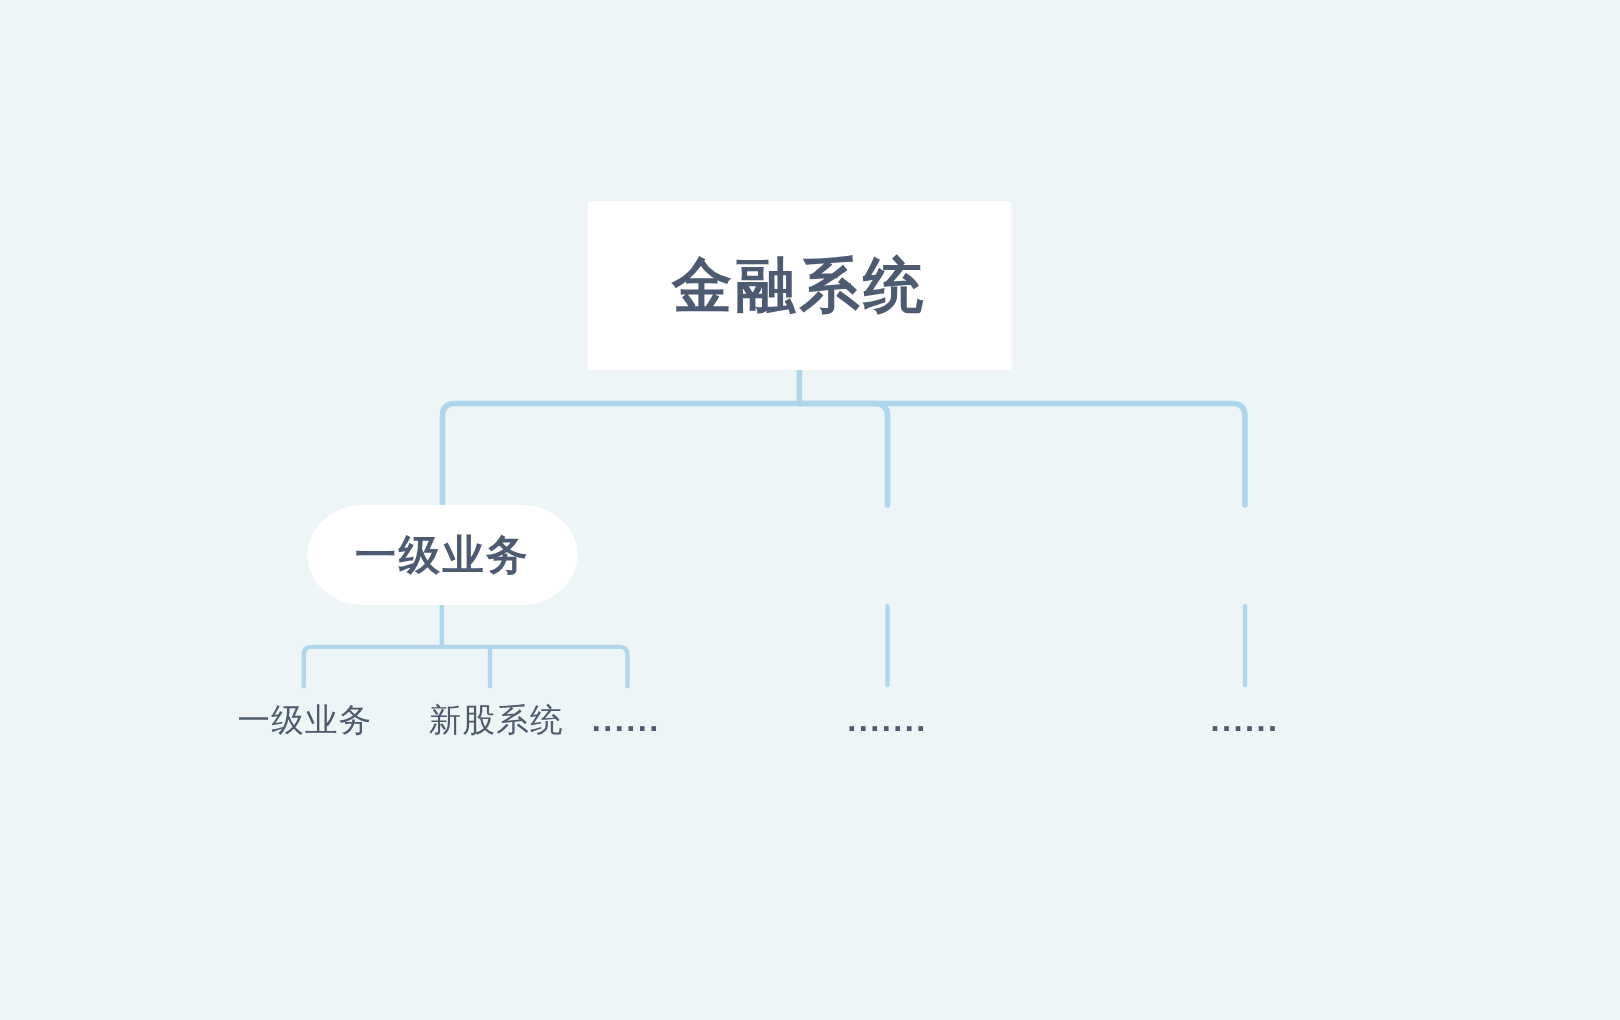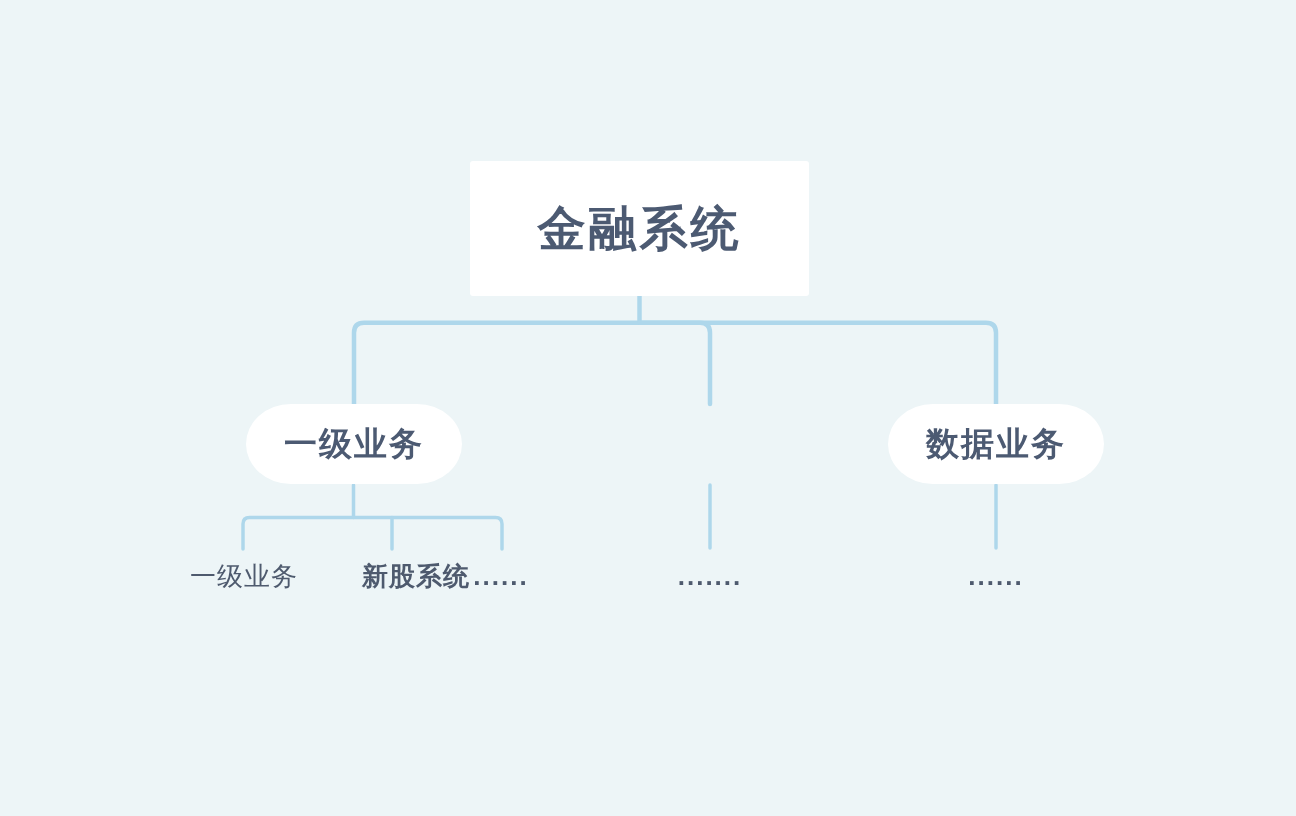--- a/index.html
+++ b/index.html
@@ -70,21 +70,21 @@
     top: 559px;
     height: 34px;
     line-height: 34px;
     transform: translateX(-50%);
     color: var(--leaf-text, #4e5a6e);
     font-size: 26px;
     white-space: nowrap;
     letter-spacing: 1px;
   }
   .leaf.l1 { left: 244px; }
-  .leaf.l2 { left: 416px; font-weight: bold; }
+  .leaf.l2 { left: 397px; }
   .leaf.l3 { left: 501px; }
   .leaf.l4 { left: 710px; }
   .leaf.l5 { left: 996px; }
   .leaf.dots { font-weight: bold; letter-spacing: 2px; }
 </style>
 </head>
 <body>
 
 <div class="canvas" style="--bg: #edf5f7; --line: #aed7eb; --node-bg: #ffffff; --node-text: #4c5a72; --leaf-text: #4e5a6e;">
 
@@ -109,23 +109,20 @@
     <path class="sub" d="M996 485 V548"></path>
   </svg>
 
   <div class="node root">
     <span>金融系统</span>
   </div>
 
   <div class="node branch b1">
     <span>一级业务</span>
   </div>
-  <div class="node branch b3">
-    <span>数据业务</span>
-  </div>
 
   <div class="leaf l1">一级业务</div>
   <div class="leaf l2">新股系统</div>
   <div class="leaf l3 dots">......</div>
   <div class="leaf l4 dots">.......</div>
   <div class="leaf l5 dots">......</div>
 
 </div>
 
 </body></html>

